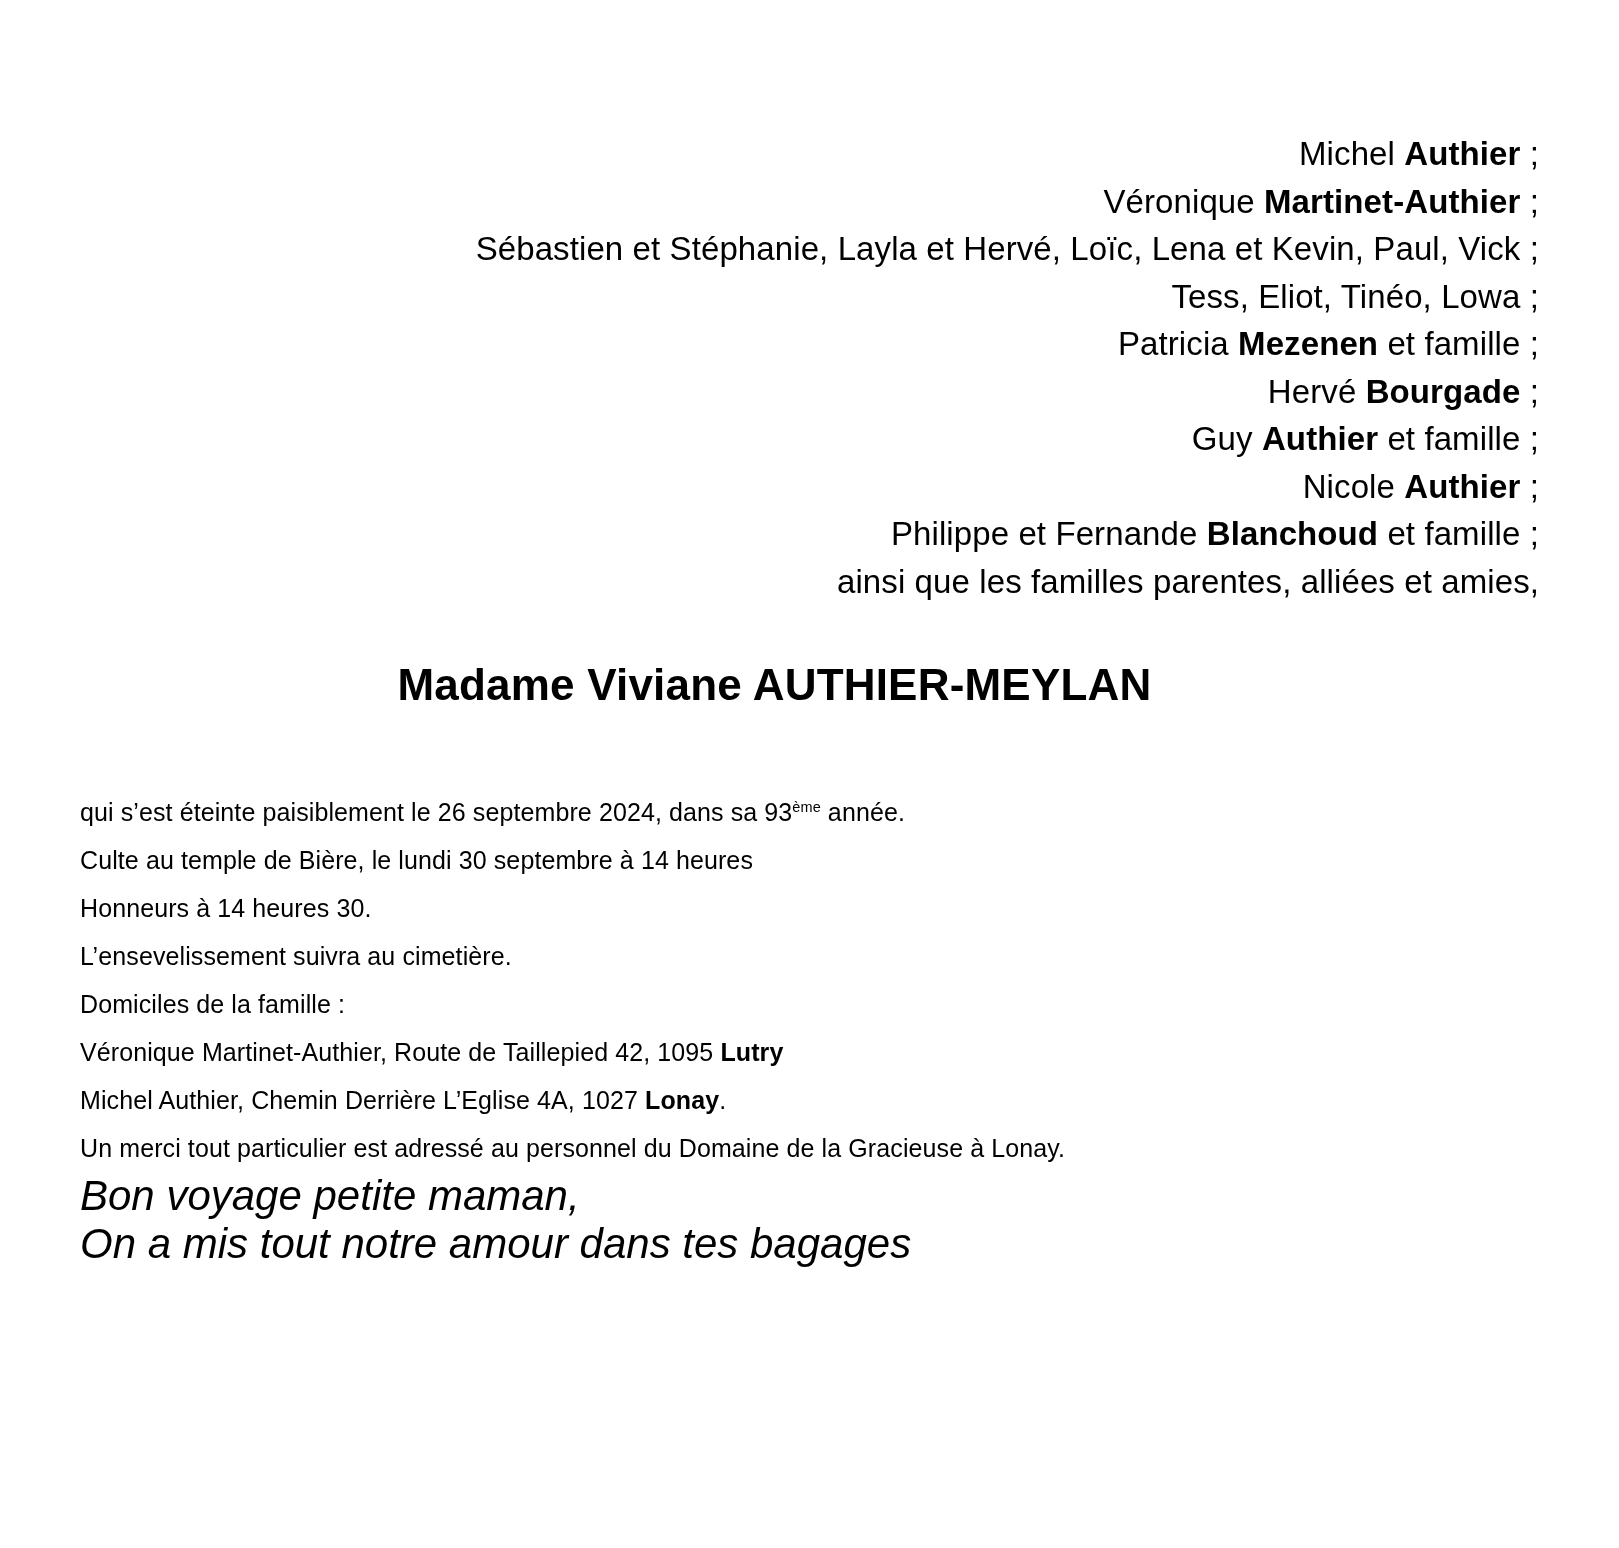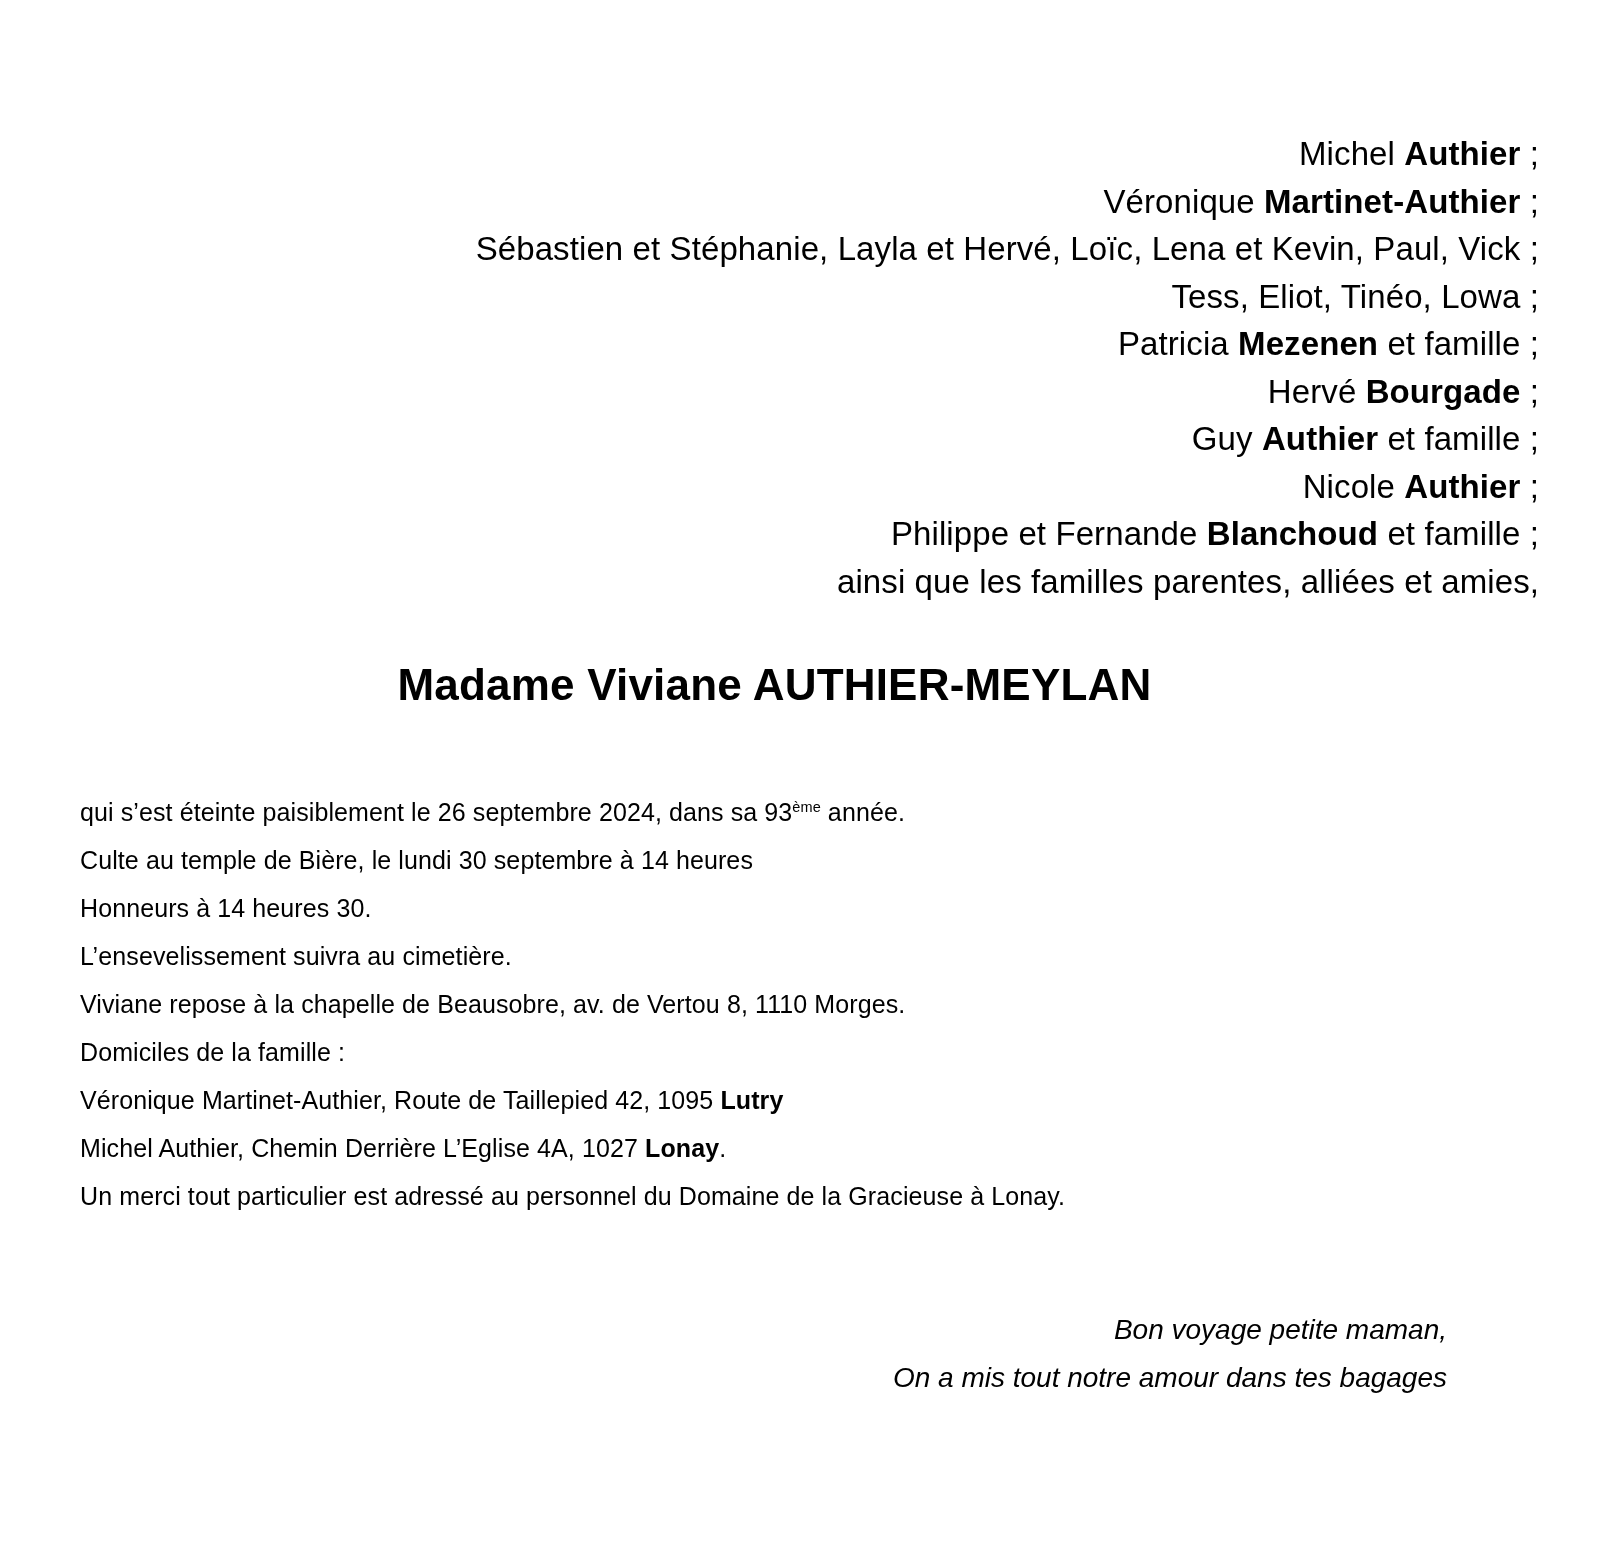--- a/index.html
+++ b/index.html
@@ -54,24 +54,22 @@
   .details .line.wrap {
     white-space: normal;
     max-width: 1340px;
   }
   sup {
     font-size: 0.58em;
     vertical-align: super;
     line-height: 0;
   }
   .epitaph {
-    margin-top: 86px;
-    text-align: right;
     font-style: italic;
-    font-size: 28px;
+    font-size: 42px;
     line-height: 48px;
     padding-right: 92px;
   }
 </style>
 </head>
 <body>
 
 <div class="page">
 
   <section class="mourners">
@@ -87,21 +85,20 @@
     <div class="line"><span>ainsi que les familles parentes, alliées et amies,</span></div>
   </section>
 
   <h1 class="deceased-name">Madame Viviane AUTHIER-MEYLAN</h1>
 
   <section class="details">
     <div class="line"><span>qui s’est éteinte paisiblement le 26 septembre 2024, dans sa 93</span><sup>ème</sup><span> année.</span></div>
     <div class="line">Culte au temple de Bière, le lundi 30 septembre à 14 heures</div>
     <div class="line">Honneurs à 14 heures 30.</div>
     <div class="line">L’ensevelissement suivra au cimetière.</div>
-    <div class="line">Viviane repose à la chapelle de Beausobre, av. de Vertou 8, 1110 Morges.</div>
     <div class="line">Domiciles de la famille :</div>
     <div class="line"><span>Véronique Martinet-Authier, Route de Taillepied 42, 1095 </span><b>Lutry</b><span></span></div>
     <div class="line"><span>Michel Authier, Chemin Derrière L’Eglise 4A, 1027 </span><b>Lonay</b><span>.</span></div>
     <div class="line wrap">Un merci tout particulier est adressé au personnel du Domaine de la Gracieuse à Lonay.</div>
   </section>
 
   <section class="epitaph">
     <div>Bon voyage petite maman,</div>
     <div>On a mis tout notre amour dans tes bagages</div>
   </section>

